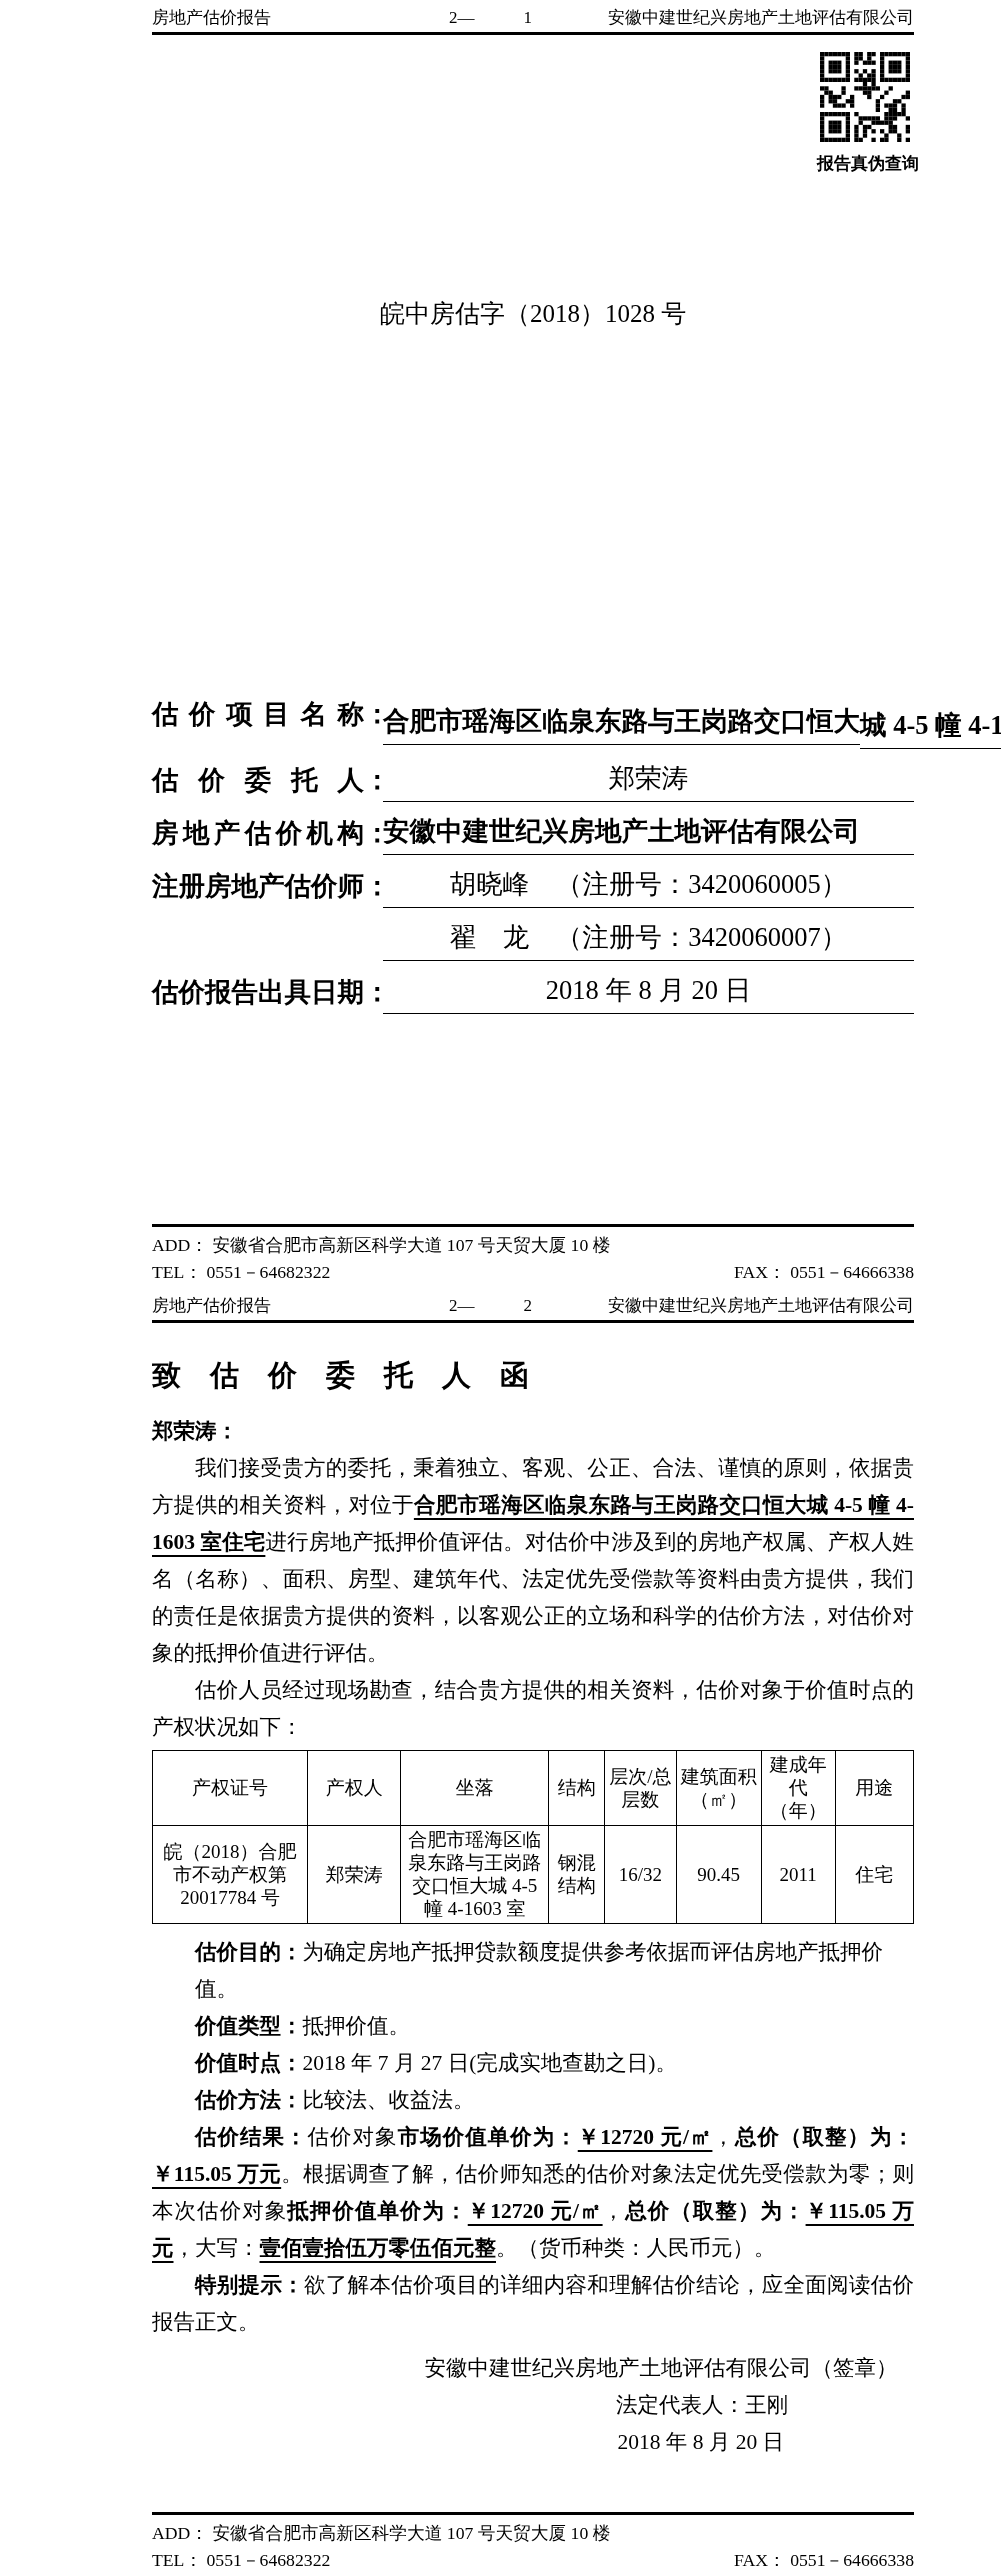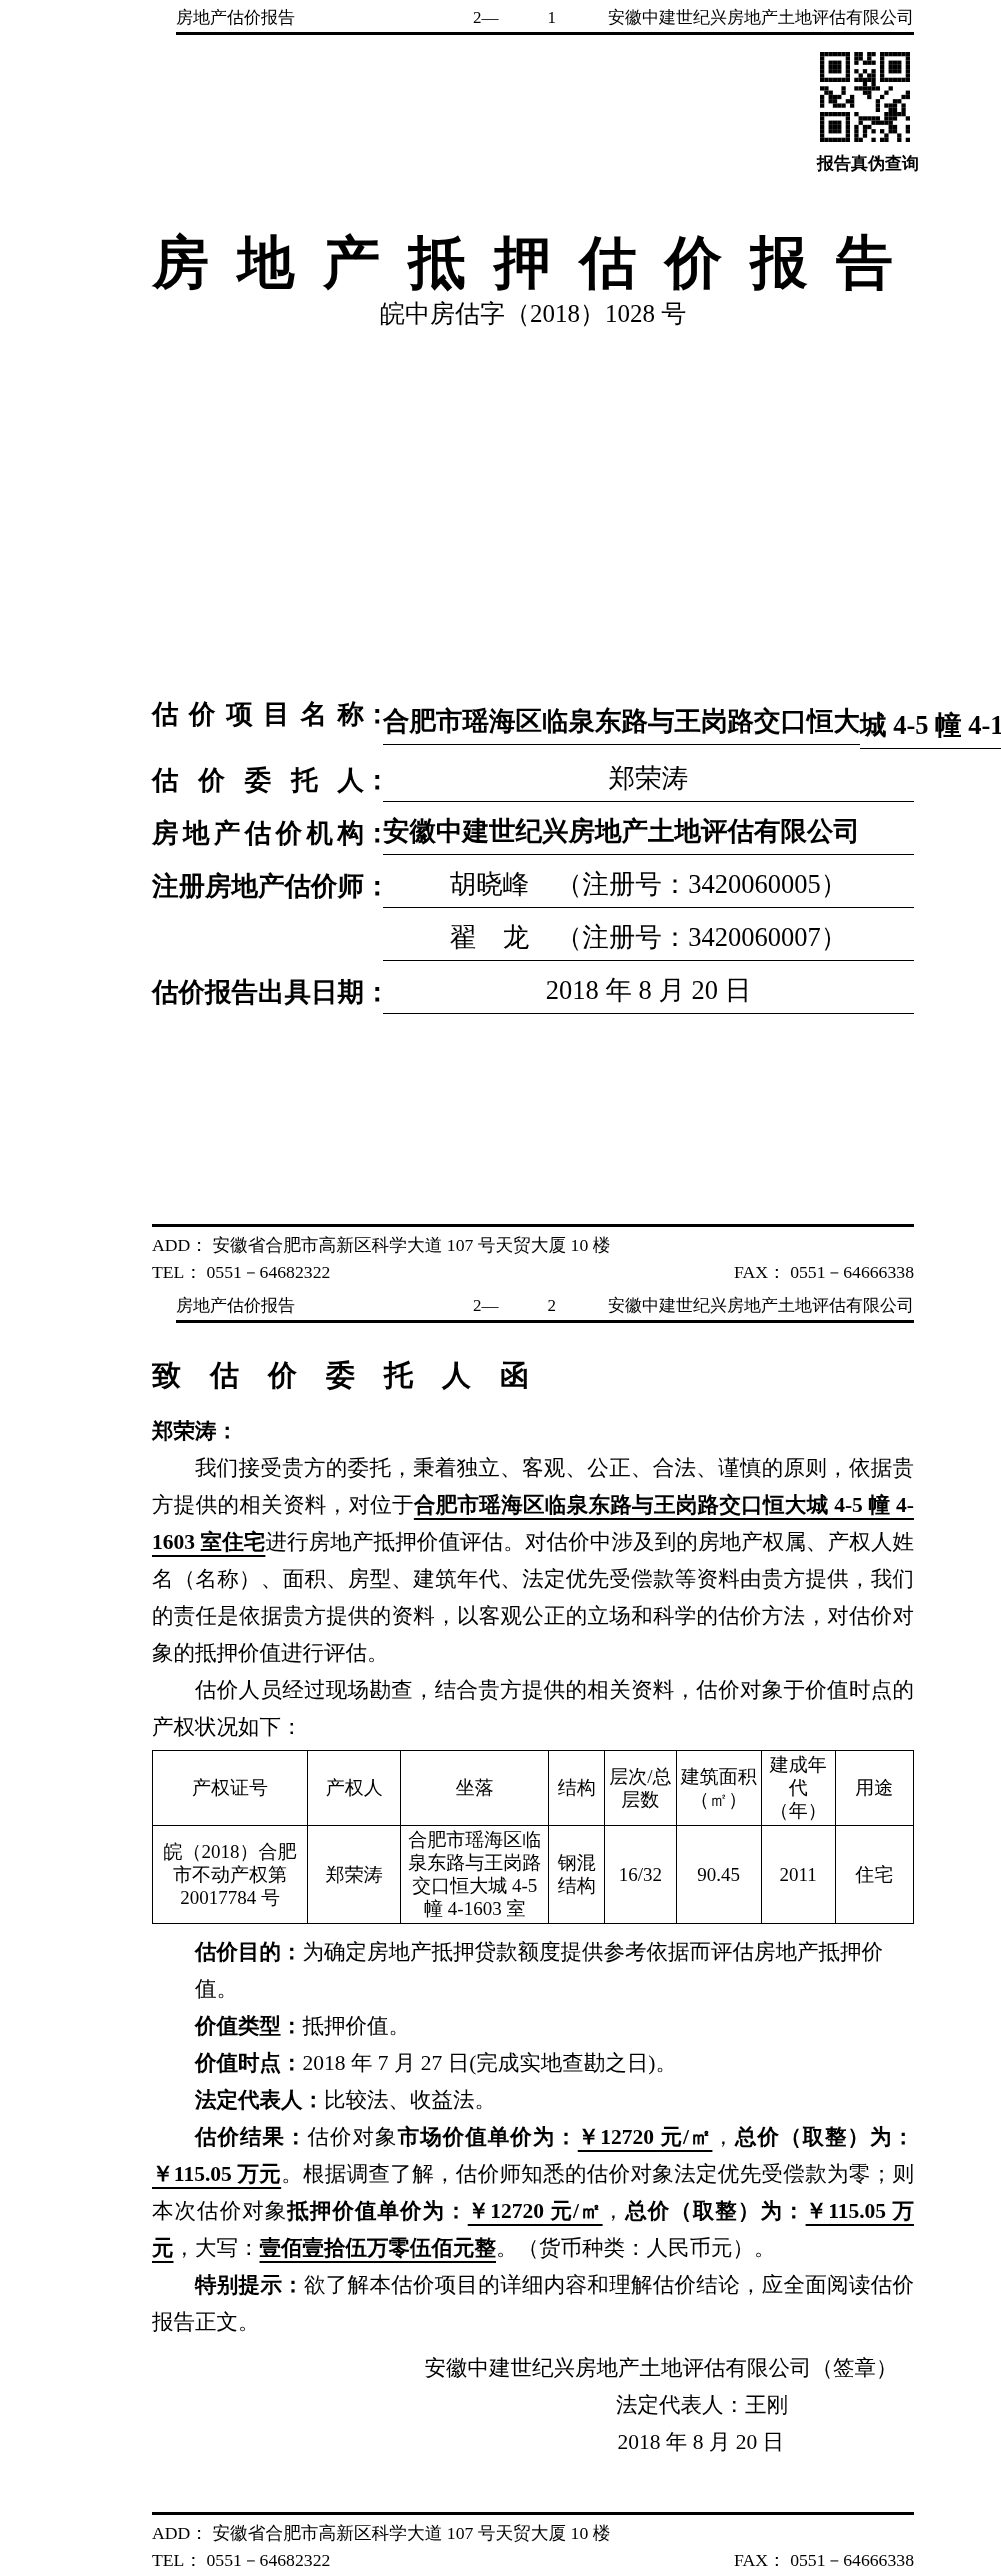--- a/index.html
+++ b/index.html
@@ -14,21 +14,20 @@
     background:#fff;
     overflow:hidden;
   }
   
   .page-header{
     position:absolute;top:7.6px;left:152px;right:88px;
     display:flex;align-items:center;
     font-size:17px;line-height:20px;
     border-bottom:3.2px solid #000;
     padding-bottom:4.4px;
-    margin-left:24px;
   }
   .hdr-left{width:297px;}
   .hdr-mid{display:flex;gap:49px;}
   .hdr-right{flex:1;text-align:right;}
   .page-footer{
     position:absolute;top:1224px;left:152px;right:88px;
     border-top:3.2px solid #000;
     padding-top:8.2px;
     font-size:17.7px;line-height:20px;
   }
@@ -336,21 +335,20 @@
         <rect x="140" y="63" width="7" height="7"></rect>
         <rect x="140" y="70" width="7" height="7"></rect>
         <rect x="140" y="105" width="7" height="7"></rect>
         <rect x="140" y="119" width="7" height="7"></rect>
         <rect x="140" y="126" width="7" height="7"></rect>
         <rect x="140" y="140" width="7" height="7"></rect>
       </svg>
     <div class="qr-caption">报告真伪查询</div>
   </div>
 
-  <h1 class="cover-title">房地产抵押估价报告</h1>
   <div class="cover-no">皖中房估字（2018）1028 号</div>
 
   <div class="cover-form">
     <div class="f-line f-multi">
       <span class="f-lcol">
           <span class="f-label">估价项目名称</span>
           <span class="f-colon">：</span>
         </span>
       <span class="f-vcol">
         <span class="f-value v-left v-bold l1">合肥市瑶海区临泉东路与王岗路交口恒大</span>
@@ -442,21 +440,21 @@
         <td>2011</td>
         <td>住宅</td>
       </tr>
     </tbody>
       </table>
 
     <div class="kv-block">
       <p class="kv"><span class="kv-label">估价目的：</span><span>为确定房地产抵押贷款额度提供参考依据而评估房地产抵押价值。</span></p>
       <p class="kv"><span class="kv-label">价值类型：</span><span>抵押价值。</span></p>
       <p class="kv"><span class="kv-label">价值时点：</span><span>2018 年 7 月 27 日(完成实地查勘之日)。</span></p>
-      <p class="kv"><span class="kv-label">法定代表人：</span><span>比较法、收益法。</span></p>
+      <p class="kv"><span class="kv-label">估价方法：</span><span>比较法、收益法。</span></p>
     </div>
 
     <p class="para"><span class="b">估价结果：</span><span>估价对象</span><span class="b">市场价值单价为：</span><span class="b u">￥12720 元/㎡</span><span>，</span><span class="b">总价（取整）为：</span><span class="b u">￥115.05 万元</span><span>。根据调查了解，估价师知悉的估价对象法定优先受偿款为零；则本次估价对象</span><span class="b">抵押价值单价为：</span><span class="b u">￥12720 元/㎡</span><span>，</span><span class="b">总价（取整）为：</span><span class="b u">￥115.05 万元</span><span>，大写：</span><span class="b u">壹佰壹拾伍万零伍佰元整</span><span>。（货币种类：人民币元）。</span></p>
     <p class="para"><span class="b">特别提示：</span><span>欲了解本估价项目的详细内容和理解估价结论，应全面阅读估价报告正文。</span></p>
 
     <div class="sig-block">
       <div class="sig-company">安徽中建世纪兴房地产土地评估有限公司（签章）</div>
       <div class="sig-legal">法定代表人：王刚</div>
       <div class="sig-date">2018 年 8 月 20 日</div>
     </div>

